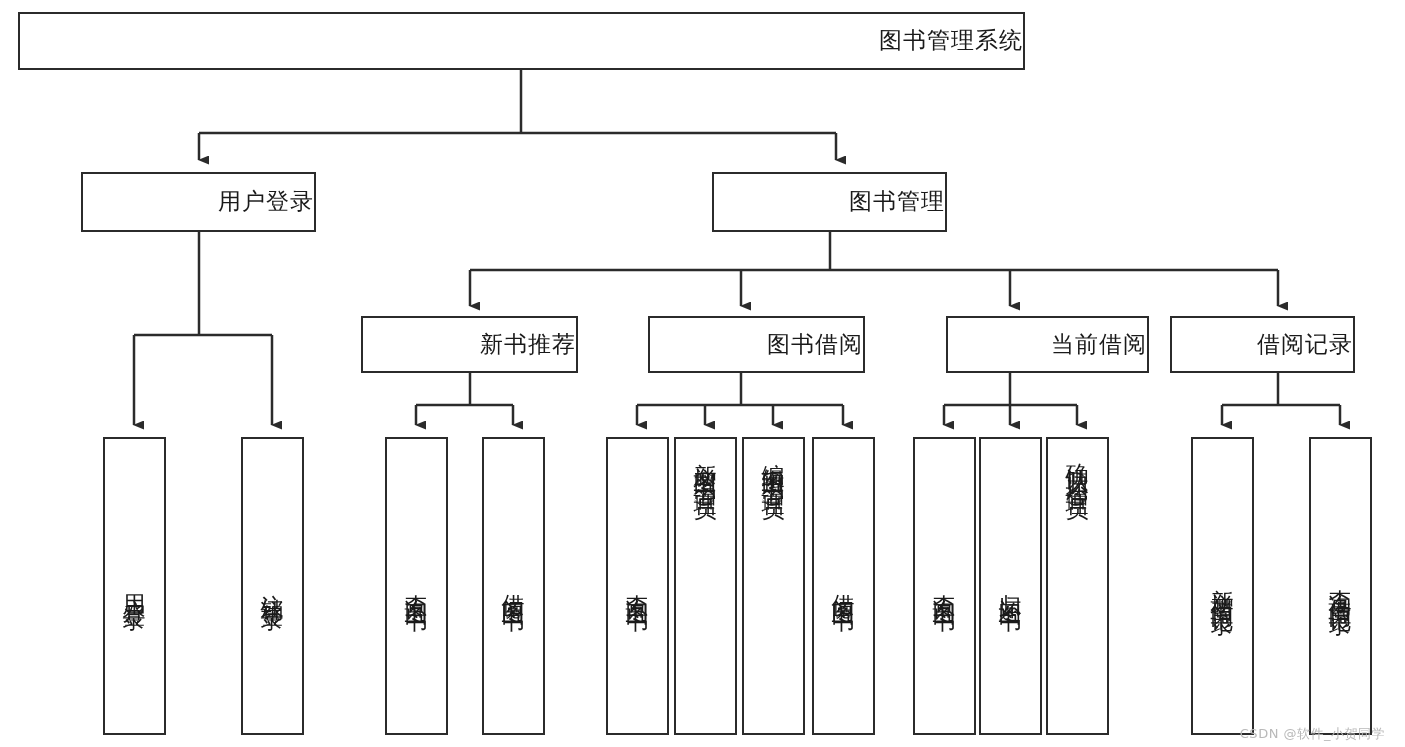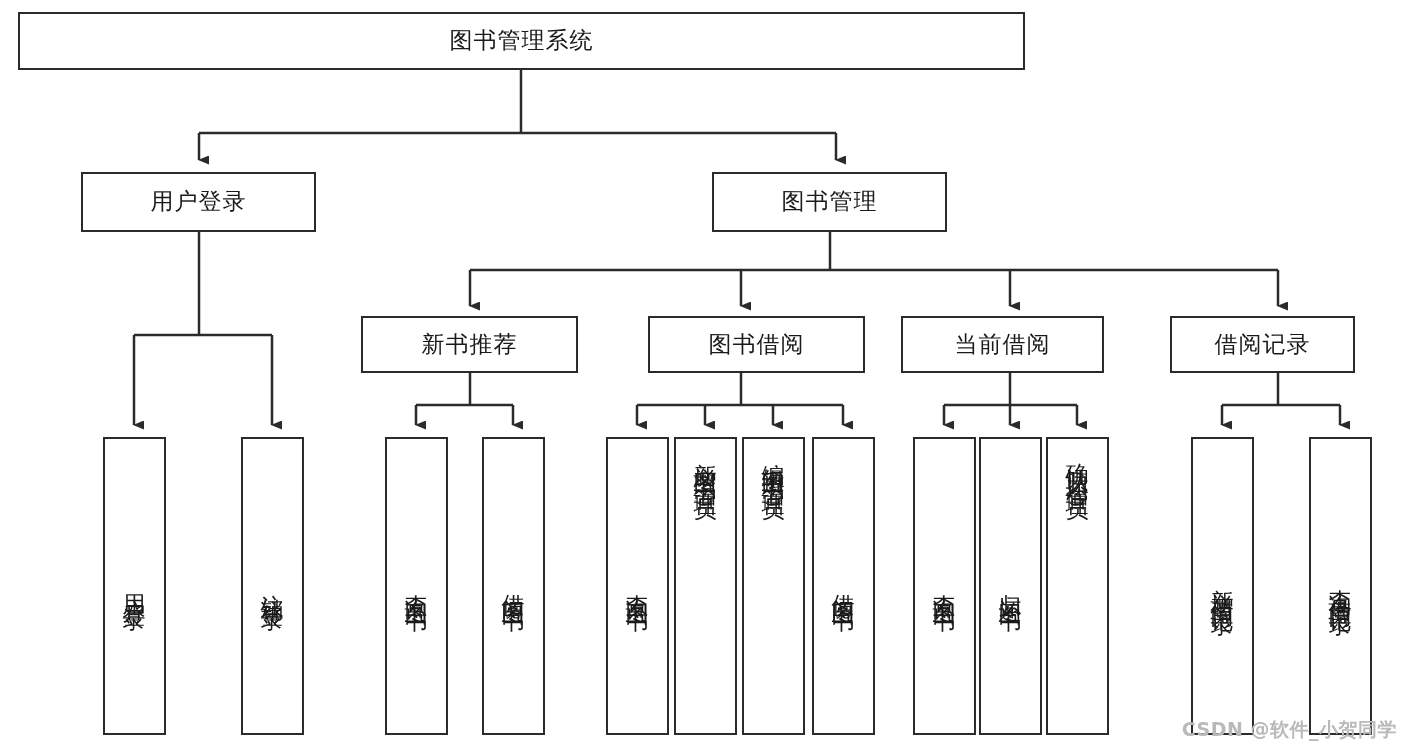--- a/index.html
+++ b/index.html
@@ -25,20 +25,21 @@
     display: flex;
     align-items: center;
     justify-content: center;
     color: #1a1a1a;
   }
   .node-h {
     font-size: 23px;
     line-height: 1.2;
     letter-spacing: 1px;
     white-space: nowrap;
+    justify-content: flex-end;
   }
   .node-v {
     writing-mode: vertical-rl;
     text-orientation: upright;
     font-size: 23px;
     line-height: 1.05;
     letter-spacing: 5px;
     align-items: center;
     justify-content: center;
     text-align: center;
@@ -50,27 +51,26 @@
   svg.links {
     position: absolute;
     left: 0;
     top: 0;
     width: 1405px;
     height: 747px;
     pointer-events: none;
   }
   .wm {
     position: absolute;
-    right: 8px;
+    right: 20px;
     bottom: 4px;
-    font-size: 19px;
+    font-size: 13px;
     color: #b9b9b9;
     white-space: nowrap;
     letter-spacing: 0.5px;
-    font-weight: bold;
   }
 </style>
 </head>
 <body>
 
 <div id="canvas">
 
   <svg class="links" viewBox="0 0 1405 747">
     <defs>
       <marker id="arrow" markerWidth="9" markerHeight="11" refX="4.5" refY="10" orient="auto" markerUnits="userSpaceOnUse">
@@ -131,21 +131,21 @@
   <div class="node node-h" style="left:361px; top:316px; width:217px; height:57px;">
     <span>新书推荐</span>
   </div>
 
   <div class="node node-h" style="left:712px; top:172px; width:235px; height:60px;">
     <span>图书管理</span>
   </div>
   <div class="node node-h" style="left:632px; top:316px; width:217px; height:57px;margin-left:16px;">
     <span>图书借阅</span>
   </div>
-  <div class="node node-h" style="left:901px; top:316px; width:203px; height:57px;">
+  <div class="node node-h" style="left:946px; top:316px; width:203px; height:57px;">
     <span>当前借阅</span>
   </div>
   <div class="node node-h" style="left:1170px; top:316px; width:185px; height:57px;">
     <span>借阅记录</span>
   </div>
 
   <div class="node node-v" style="left:103px; top:437px; width:63px; height:298px;">
     <span>用户登录</span>
   </div>
   <div class="node node-v" style="left:241px; top:437px; width:63px; height:298px;">

